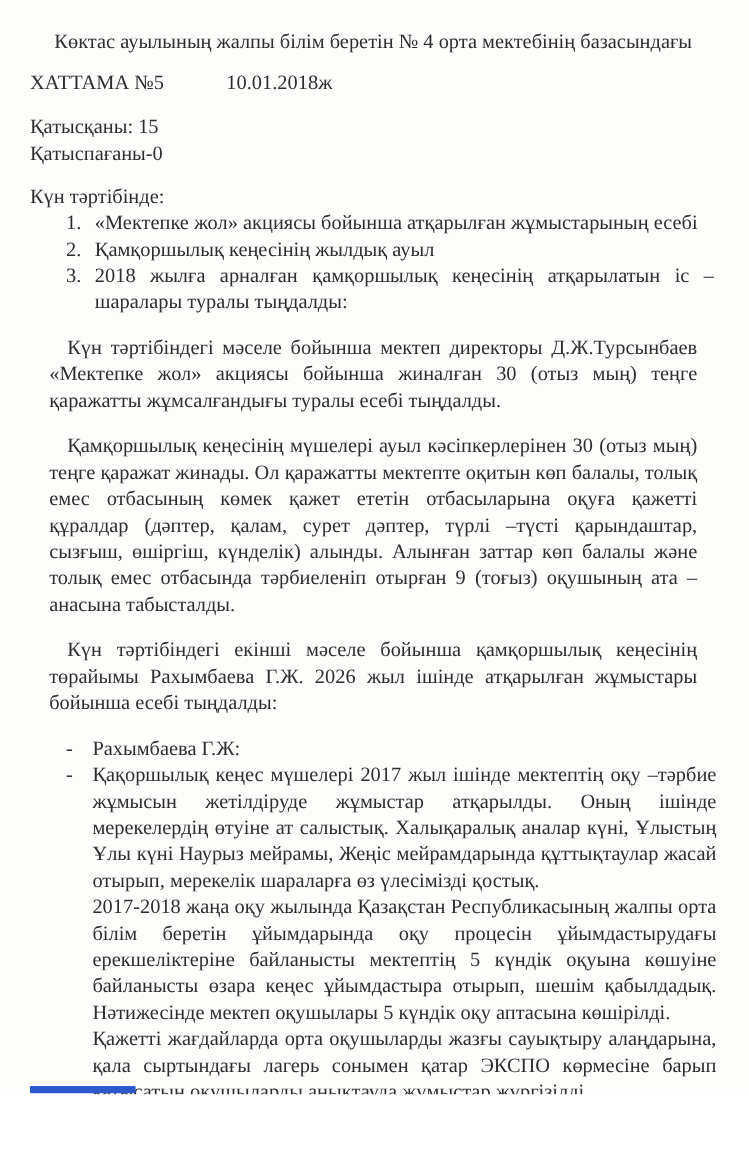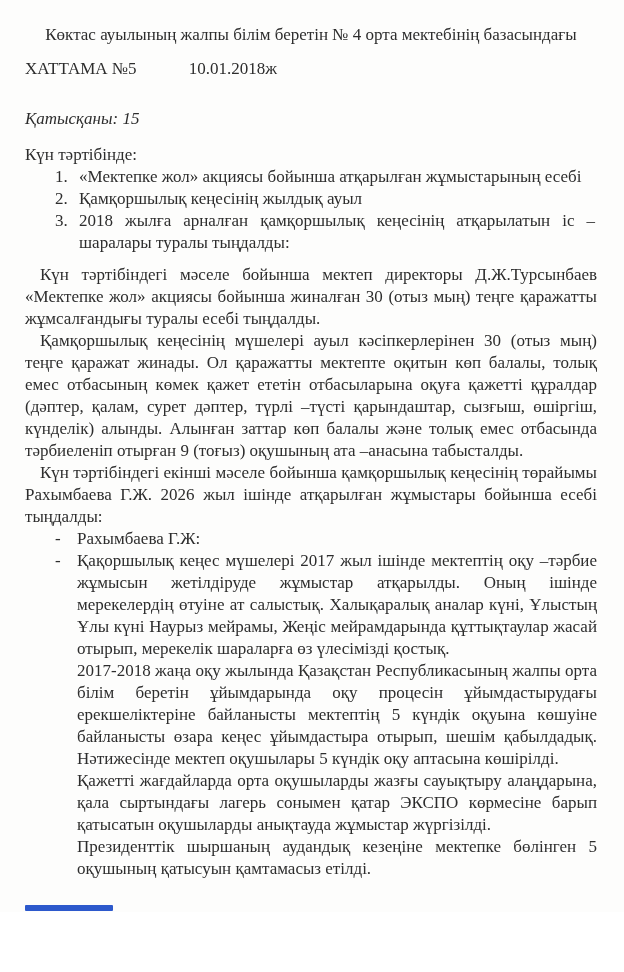--- a/index.html
+++ b/index.html
@@ -21,29 +21,29 @@
   .title{
     text-align:center;
   }
   .protocol-line{
     text-align:left;
     margin-top:12px;
     margin-right:100px; 
     white-space:nowrap;
   }
   .protocol-line .protocol-num{margin-right:52px;}
-  .attendance{margin-top:28px;font-style:italic;}
+  .attendance{margin-top:15px;}
   .agenda-heading{margin-top:14px;}
   .agenda-list{margin:0;}
   .agenda-item{display:flex;margin-left:30px;}
   .agenda-num{flex:0 0 24px;}
   .agenda-text{flex:1;text-align:justify;padding-right:2px;}
   .body-paras{margin-top:10px;}
   .para{
-    margin:0;
+    margin:16px;
     text-align:justify;
     text-indent:15px;
   }
   .report-item{display:flex;margin-left:30px;}
   .report-marker{flex:0 0 22px;}
   .report-content{flex:1;}
   .report-para{margin:0;text-align:justify;}
   .accent-bar{
     position:absolute;
     left:25px;
@@ -63,20 +63,21 @@
     <div class="title">
       <div>Көктас ауылының жалпы білім беретін № 4 орта мектебінің базасындағы</div>
     </div>
 
     <div class="protocol-line">
       <span class="protocol-num">ХАТТАМА №5</span><span>10.01.2018ж</span>
     </div>
 
     <div class="attendance">
       <div>Қатысқаны: 15</div>
+      <div>Қатыспағаны-0</div>
     </div>
 
     <div class="agenda-heading">Күн тәртібінде:</div>
 
     <div class="agenda-list">
       <div class="agenda-item">
         <span class="agenda-num">1.</span>
         <span class="agenda-text">«Мектепке жол» акциясы бойынша атқарылған жұмыстарының есебі</span>
       </div>
       <div class="agenda-item">

